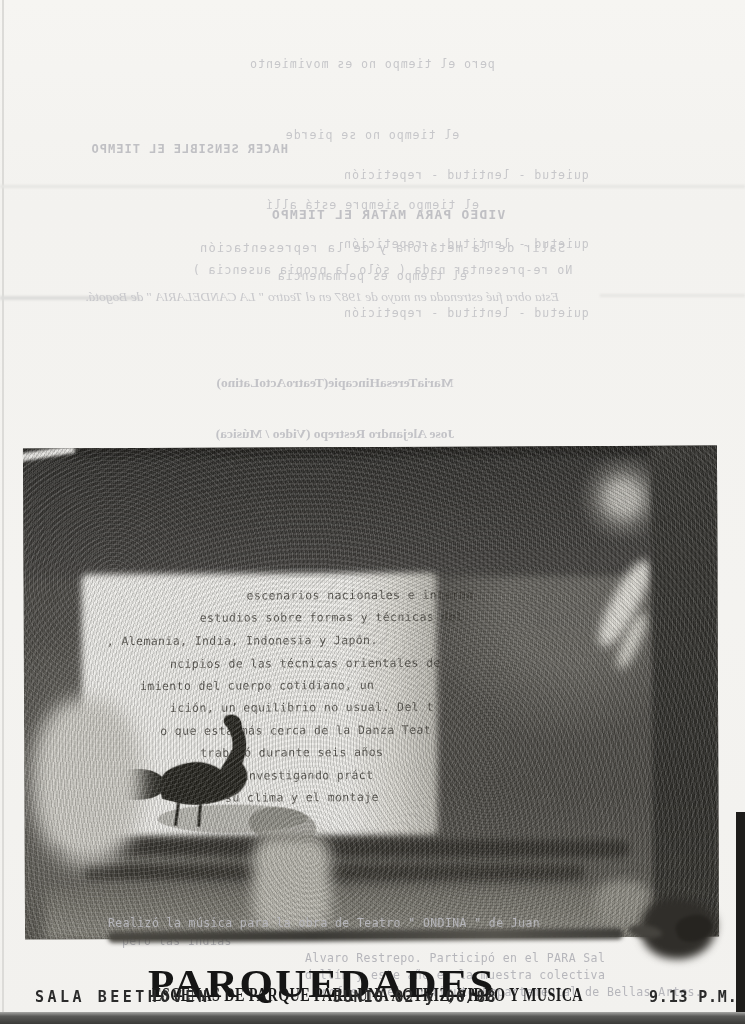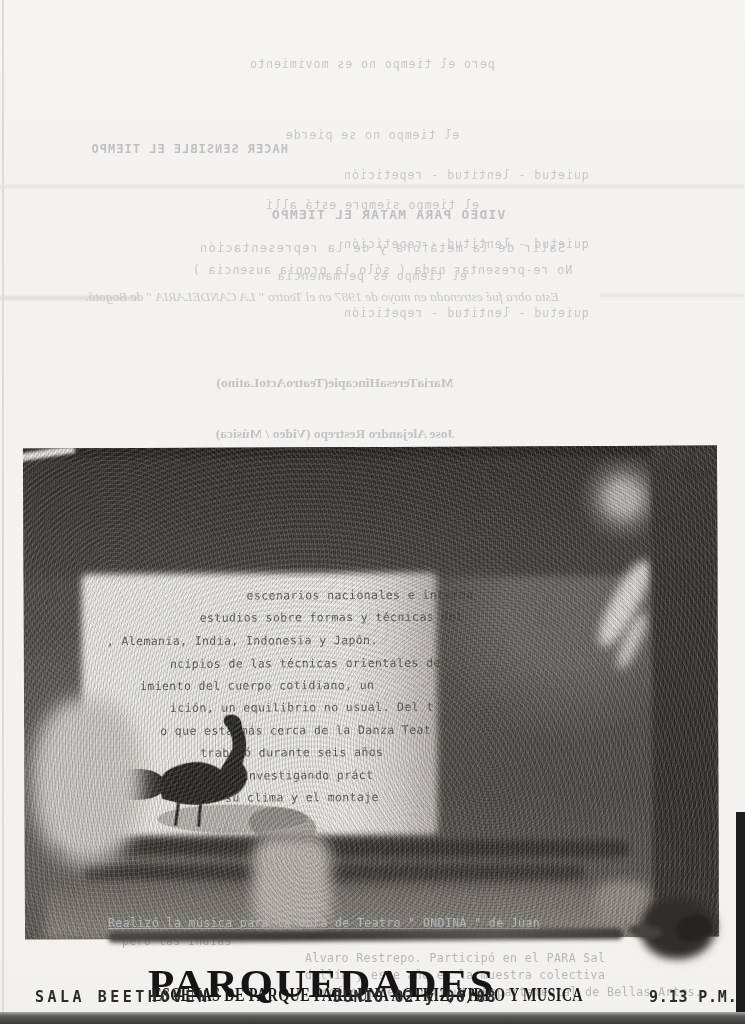--- a/index.html
+++ b/index.html
@@ -134,21 +134,21 @@
     <div class="ph" style="left:570px;top:435px;width:55px;height:45px;background:#8f8d84;border-radius:40%;filter:blur(6px);"></div>
     <div class="noise"></div>
   </div>
 
   <div class="blob" style="left:641px;top:898px;width:74px;height:62px;background:#302e2a;border-radius:50% 40% 60% 45%;filter:blur(4px);transform:rotate(14deg);"></div>
   <div class="blob" style="left:676px;top:915px;width:36px;height:26px;background:#262420;border-radius:40% 60% 50% 50%;filter:blur(1.5px);transform:rotate(-18deg);"></div>
   <div class="blob" style="left:108px;top:930px;width:515px;height:11px;background:linear-gradient(90deg,#4a4842,#3b3a36 40%,#55534d 75%,#3f3e3a);border-radius:6px;filter:blur(2px);transform:rotate(-.4deg);"></div>
   <div class="blob" style="left:628px;top:925px;width:34px;height:13px;background:#45433e;border-radius:50%;filter:blur(2px);transform:rotate(8deg);"></div>
 
   <div>
-    <div class="footer-bleed" style="left:108px;top:916px;text-decoration:underline;">Realizó la música para la obra de Teatro " ONDINA " de Juan</div>
+    <div class="footer-bleed" style="left:108px;top:916px;">Realizó la música para la obra de Teatro " ONDINA " de Juan</div>
     <div class="footer-bleed" style="left:122px;top:934px;">pero las Indias</div>
     <div class="footer-bleed" style="left:305px;top:951px;">Alvaro Restrepo. Participó en el PARA Sal</div>
     <div class="footer-bleed" style="left:305px;top:968px;">dellín y este año en la muestra colectiva</div>
     <div class="footer-bleed" style="left:314px;top:985px;">profesor del Instituto Departamental de Bellas Artes.</div>
   </div>
 
   <h1 class="title">PARQUEDADES</h1>
   <h2 class="subtitle">ESCENAS DE PARQUE PARA UNA ACTRIZ, VIDEO Y MUSICA</h2>
 
   <div class="foot" style="left:35px;top:988px;letter-spacing:3.5px;">SALA BEETHOVEN</div>

